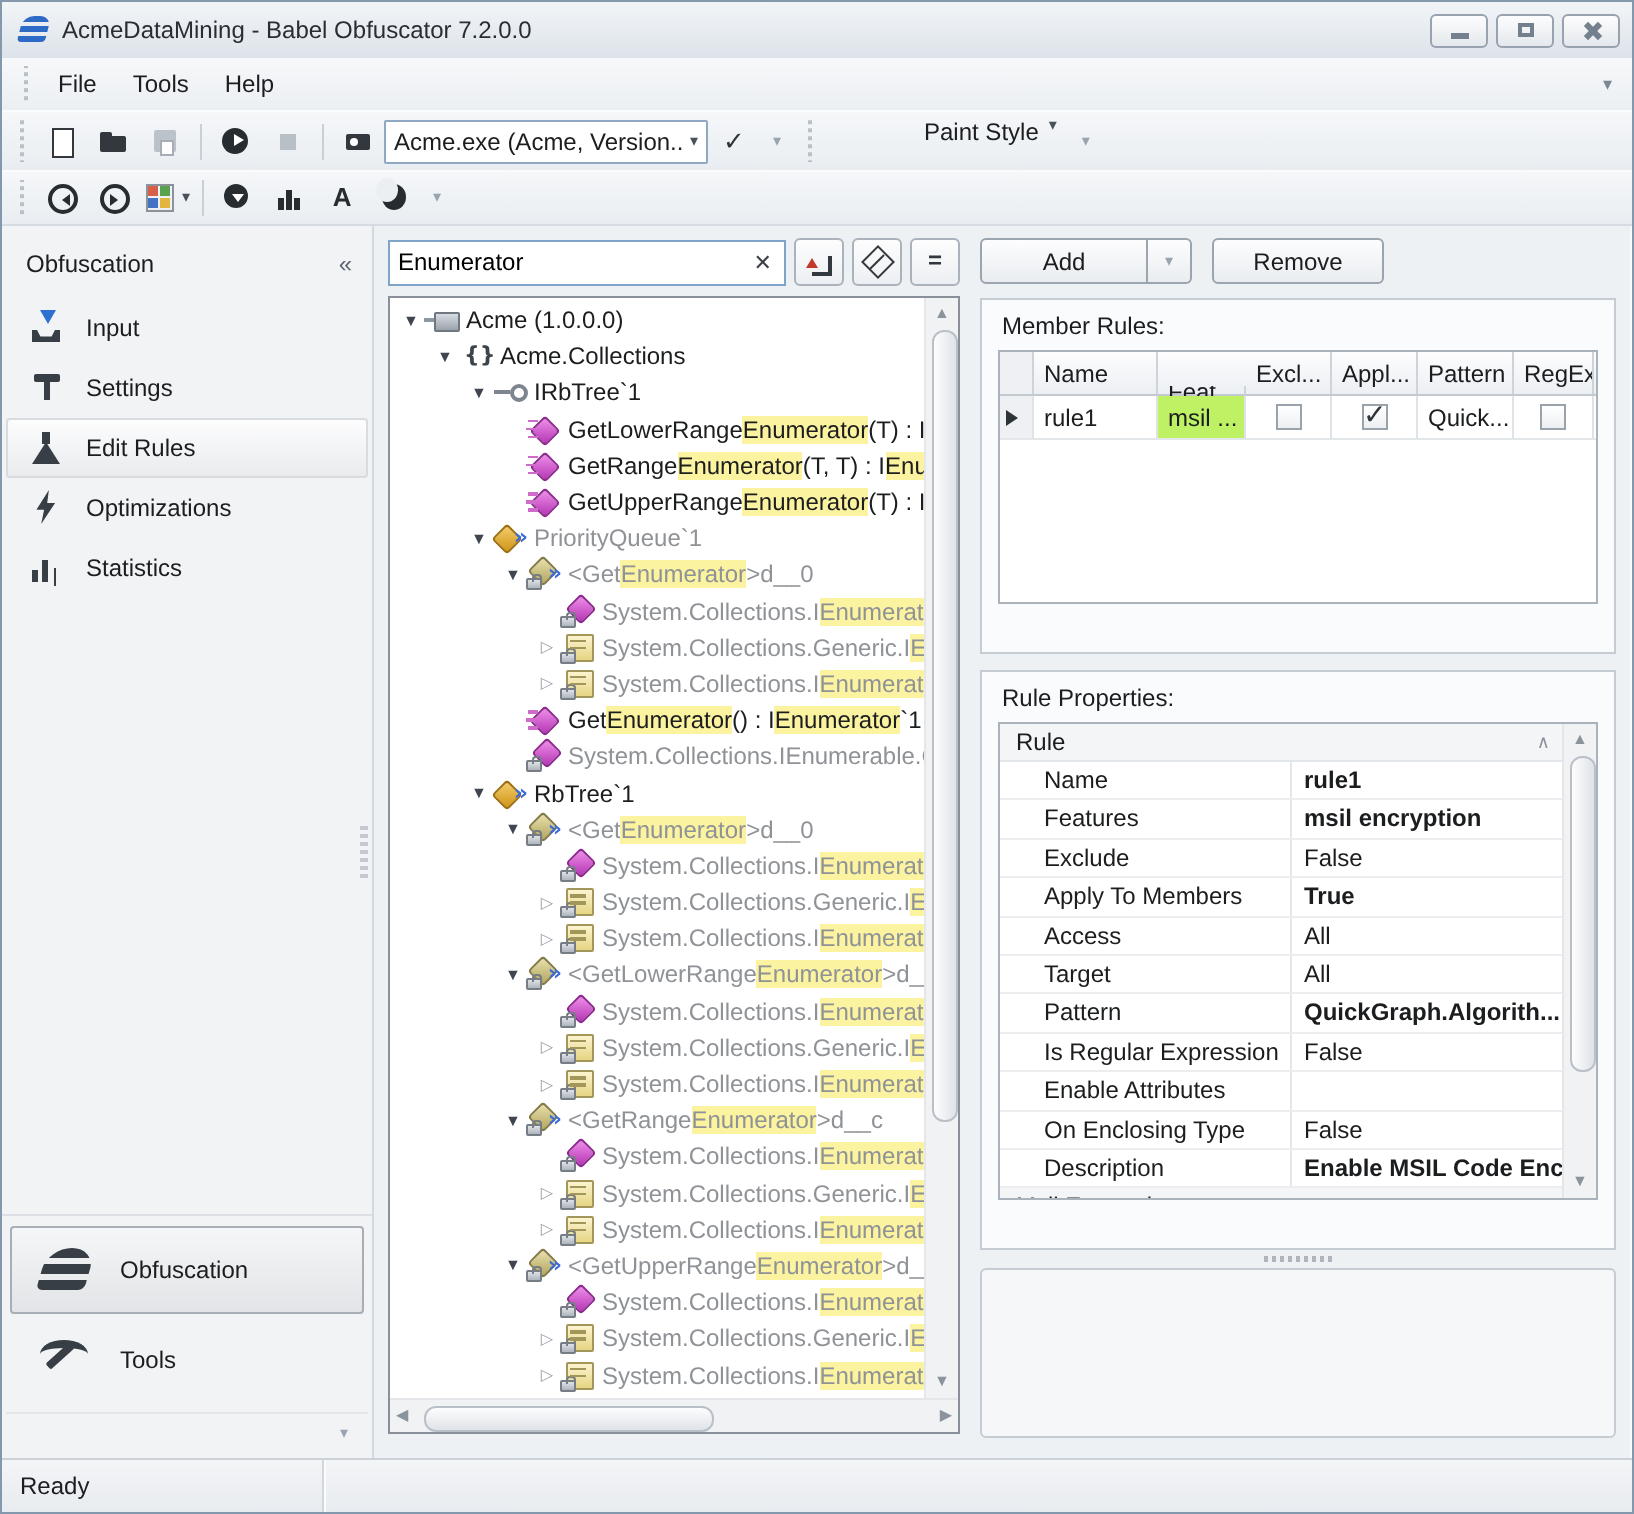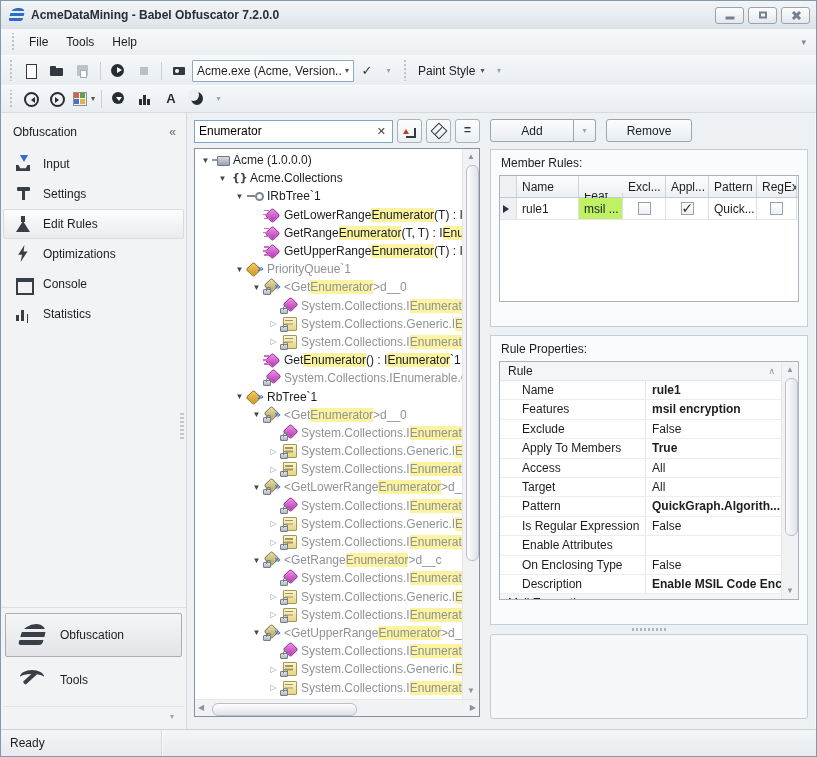--- a/index.html
+++ b/index.html
@@ -5,21 +5,21 @@
   html,body{margin:0;padding:0;background:#cfd6dd;}
   *{box-sizing:border-box;}
   body{font-family:"Liberation Sans","DejaVu Sans",sans-serif;font-size:12px;color:#1b1d1f;}
   .window{width:817px;height:757px;border:1px solid #8398ab;background:#eef1f4;display:flex;flex-direction:column;box-shadow:inset 0 0 0 1px #f8fafc;}
 
   
   .titlebar{height:28px;background:linear-gradient(#f2f5f8,#dde3e9);display:flex;align-items:center;padding:0 6px;flex:none;}
   .app-logo{width:16px;height:14px;position:relative;margin:0 6px 0 2px;flex:none;}
   .app-logo::before{content:"";position:absolute;left:1px;top:0;width:14px;height:13px;transform:skewX(-14deg);
     background:linear-gradient(#2e6bc6 0 3px,transparent 3px 5px,#2e6bc6 5px 8px,transparent 8px 10px,#2e6bc6 10px 13px);border-radius:40% 40% 2px 2px;}
-  .title-text{font-weight:bold;color:#2a2e33;white-space:nowrap;}
+  .title-text{font-weight:normal;color:#2a2e33;white-space:nowrap;}
   .tb-spacer{flex:1;}
   .winbtn{width:29px;height:17px;border:1px solid #98a3af;border-radius:3px;background:linear-gradient(#fdfdfe,#e4e8ec);margin-left:4px;position:relative;flex:none;}
   .winbtn span{position:absolute;left:50%;top:50%;transform:translate(-50%,-50%);}
   .glyph-min{width:9px;height:3px;background:#74808d;margin-top:3px;}
   .glyph-max{width:8px;height:7px;border:2px solid #74808d;background:transparent;}
   .glyph-close{width:10px;height:9px;}
   .glyph-close::before,.glyph-close::after{content:"";position:absolute;left:4px;top:0;width:3px;height:10px;background:#74808d;}
   .glyph-close::before{transform:rotate(45deg);} .glyph-close::after{transform:rotate(-45deg);}
 
   
@@ -31,21 +31,21 @@
   .toolbar.second{height:28px;border-bottom:1px solid #d6dbe1;}
   .tbtn{min-width:24px;height:24px;border:1px solid transparent;border-radius:2px;display:flex;align-items:center;justify-content:center;margin:0 1px;position:relative;}
   .tbtn.dd{min-width:15px;}
   .tsep{width:1px;height:18px;background:#c9cfd6;margin:0 4px;flex:none;}
   .arrow-down{font-size:8px;color:#49515a;line-height:1;}
   .arrow-down.dim{color:#9aa4ae;}
   .combo{width:162px;height:22px;border:1px solid #8fa8c4;background:#fff;display:flex;align-items:center;padding:0 4px;border-radius:1px;}
   .combo .val{flex:1;white-space:nowrap;overflow:hidden;}
   .combo .arrow-down{margin-left:4px;}
   .check-glyph{font-weight:bold;font-size:13px;color:#2e3338;}
-  .label-btn{padding:0 6px;display:flex;align-items:center;gap:5px;height:24px;border-radius:2px;}
+  .label-btn{padding:0 6px;display:flex;align-items:flex-start;gap:5px;height:24px;border-radius:2px;margin-left:44px;}
 
   
   .tico{width:16px;height:16px;position:relative;flex:none;}
   .i-new::before{content:"";position:absolute;left:3px;top:1px;width:9px;height:13px;border:1px solid #33383e;background:#fff;}
   .i-open::before{content:"";position:absolute;left:1px;top:5px;width:13px;height:8px;background:#33383e;border-radius:1px;}
   .i-open::after{content:"";position:absolute;left:1px;top:3px;width:6px;height:3px;background:#33383e;border-radius:1px 1px 0 0;}
   .i-save::before{content:"";position:absolute;left:2px;top:2px;width:11px;height:11px;background:#bcc2c9;border-radius:1px;}
   .i-save::after{content:"";position:absolute;left:5px;top:7px;width:5px;height:6px;background:#fff;border:1px solid #a6adb5;}
   .i-run::before{content:"";position:absolute;left:1px;top:1px;width:13px;height:13px;background:#272c31;border-radius:50%;}
   .i-run::after{content:"";position:absolute;left:6.5px;top:4.5px;width:0;height:0;border:3.5px solid transparent;border-left:5px solid #fff;}
@@ -298,24 +298,20 @@
           </div>
           <div class="sb-item active">
             <span class="si si-edit-rules"></span>
             <span>Edit Rules</span>
           </div>
           <div class="sb-item">
             <span class="si si-optimizations"></span>
             <span>Optimizations</span>
           </div>
           <div class="sb-item">
-            <span class="si si-console"></span>
-            <span>Console</span>
-          </div>
-          <div class="sb-item">
             <span class="si si-statistics"></span>
             <span>Statistics</span>
           </div>
         </div>
       <span class="sb-grip"></span>
       <div class="sb-bottom">
         <div id="sb-bottom">
             <div class="sb-big active">
               <span class="bi bi-obfuscation"></span>
               <span>Obfuscation</span>

